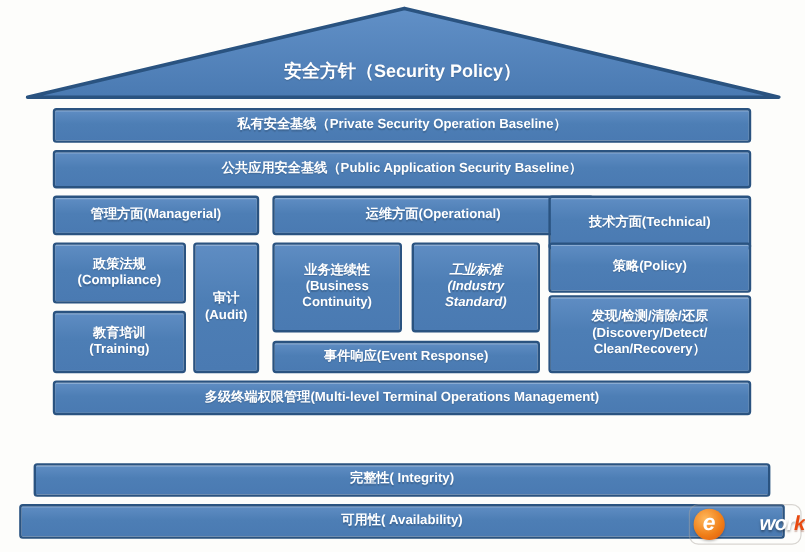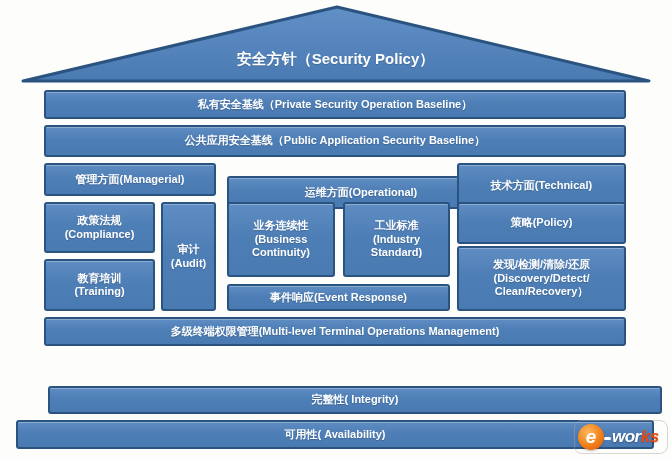--- a/index.html
+++ b/index.html
@@ -30,33 +30,33 @@
     color:#fff;font-weight:bold;font-size:11px;line-height:1.22;
     display:flex;align-items:center;justify-content:center;
     text-align:center;white-space:pre-line;
     text-shadow:0 1px 1px rgba(0,0,0,.18);
   }
   
   .b-priv {left:44px;top:90px;width:582px;height:29px;}
   .b-publ {left:44px;top:125px;width:582px;height:32px;}
   .b-term {left:44px;top:317px;width:582px;height:29px;}
   .b-conf {left:38px;top:352px;width:594px;height:28px;}
-  .b-intg {left:28px;top:386px;width:614px;height:28px;margin-left:20px;}
+  .b-intg {left:28px;top:386px;width:614px;height:28px;}
   .b-avail{left:16px;top:420px;width:638px;height:29px;}
   
   .b-mgr {left:44px;top:163px;width:172px;height:33px;}
-  .b-ops {left:227px;top:163px;width:268px;height:33px;margin-top:13px;}
+  .b-ops {left:227px;top:163px;width:268px;height:33px;}
   .b-tech{left:457px;top:163px;width:169px;height:45px;}
   
   .b-comp {left:44px;top:202px;width:111px;height:51px;}
   .b-train{left:44px;top:259px;width:111px;height:52px;}
   .b-audit{left:161px;top:202px;width:55px;height:109px;}
   
   .b-bc   {left:227px;top:202px;width:108px;height:75px;}
-  .b-ind  {left:343px;top:202px;width:107px;height:75px;}
+  .b-ind  {left:343px;top:202px;width:107px;height:75px;font-style:italic;}
   .b-event{left:227px;top:284px;width:223px;height:27px;}
   
   .b-pol  {left:457px;top:202px;width:169px;height:42px;}
   .b-disc {left:457px;top:246px;width:169px;height:65px;line-height:1.25;}
   
   .logo{
     position:absolute;left:574px;top:420px;width:94px;height:34px;
     display:flex;align-items:center;
     border:1px solid rgba(170,165,158,.45);
     border-radius:8px;
@@ -68,21 +68,21 @@
     color:#fff;font-style:italic;font-weight:bold;font-size:19px;
     display:flex;align-items:center;justify-content:center;
     box-shadow:0 1px 2px rgba(0,0,0,.25);
   }
   .logo-dash{
     width:7px;height:3px;background:#fff;border-radius:2px;
     margin:0 1px 0 0;transform:translateY(1px);
   }
   .logo-wor{
     font-style:italic;font-weight:bold;font-size:17px;color:#fff;
-    letter-spacing:-0.5px;text-shadow:0 1px 2px rgba(0,0,0,.35);
+    letter-spacing:-0.5px;text-shadow:0 1px 2px rgba(0,0,0,.35);padding-left:28px;
   }
   .logo-ks{
     font-style:italic;font-weight:bold;font-size:17px;color:#e8490f;
     letter-spacing:-0.5px;text-shadow:0 1px 1px rgba(120,30,0,.3);
   }
 </style>
 </head>
 <body>
 
 <div id="canvas">

